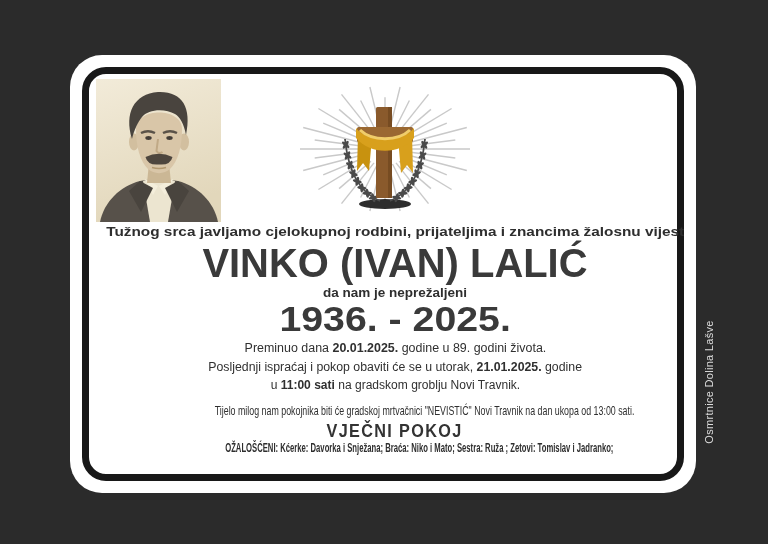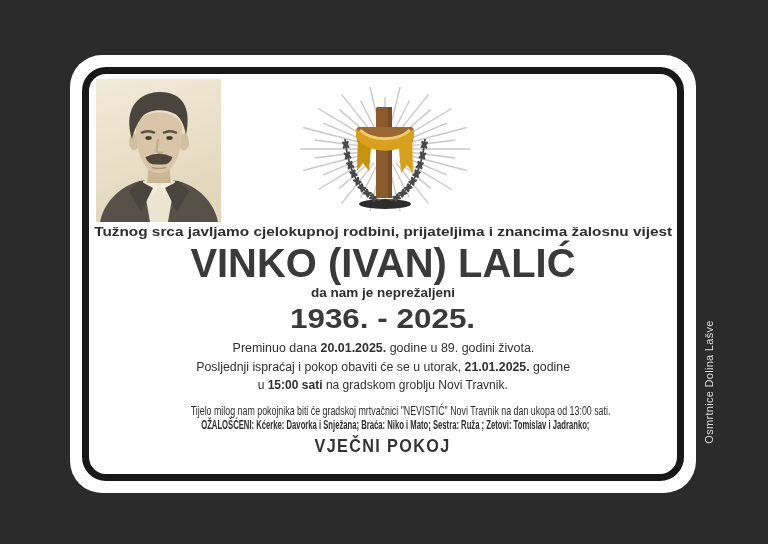--- a/index.html
+++ b/index.html
@@ -20,26 +20,26 @@
     border:7px solid #181818; border-radius:24px;
   }
   .photo { position:absolute; left:26px; top:24px; width:125px; height:143px; }
   .photo svg { width:100%; height:100%; display:block; }
   .cross { position:absolute; left:230px; top:26px; width:170px; height:138px; }
   .cross svg { width:100%; height:100%; display:block; }
   .textcol {
     position:absolute; left:22px; right:22px; top:167px;
     text-align:center; color:#333333;
   }
-  .line { display:block; }
+  .line { display:block;margin-left:24px; }
   .fitspan { display:inline-block; white-space:nowrap; }
   .intro1 { font-size:13.5px; font-weight:bold; line-height:20px; color:#2e2e2e; }
   .intro2 { font-size:13.5px; font-weight:bold; line-height:19px; color:#2e2e2e; }
   .name   { font-size:40px; font-weight:bold; line-height:40px; color:#3a3a3a; margin-top:1px; }
-  .years  { font-size:28px; font-weight:bold; line-height:34px; color:#3a3a3a;text-align:center; }
+  .years  { font-size:35px; font-weight:bold; line-height:34px; color:#3a3a3a;text-align:center; }
   .bodyl  { font-size:12px; line-height:18.5px; color:#303030; }
   .bodyl b { font-weight:bold; }
   .mb3 { margin-top:3px; }
   .mortuary { font-size:13px; font-weight:normal; line-height:14px; margin-top:9px; color:#2e2e2e; }
   .eternal  { font-size:18px; font-weight:bold; letter-spacing:1.5px; line-height:20px; margin-top:3px; color:#333; }
   .mourners { font-size:12px; font-weight:bold; line-height:15px; color:#2e2e2e; }
   .watermark {
     position:absolute; left:630px; top:375px; width:160px; height:14px;
     transform:rotate(-90deg); transform-origin:50% 50%;
     color:#dcdcdc; font-size:11px; text-align:center; letter-spacing:0.3px;
@@ -200,28 +200,28 @@
       <div class="line years">
         <span class="fitspan" style="transform: scaleX(1.122);">1936. - 2025.</span>
       </div>
       <div class="line bodyl mb3">
         <span class="fitspan" style="transform: scaleX(1.037);"><span>Preminuo dana </span><b>20.01.2025.</b><span> godine u 89. godini života.</span></span>
       </div>
       <div class="line bodyl">
         <span class="fitspan" style="transform: scaleX(1.026);"><span>Posljednji ispraćaj i pokop obaviti će se u utorak, </span><b>21.01.2025.</b><span> godine</span></span>
       </div>
       <div class="line bodyl">
-        <span class="fitspan" style="transform: scaleX(1.003);"><span>u </span><b>15:00 sati</b><span> na gradskom groblju Novi Travnik.</span></span>
+        <span class="fitspan" style="transform: scaleX(1.003);"><span>u </span><b>11:00 sati</b><span> na gradskom groblju Novi Travnik.</span></span>
       </div>
       <div class="line mortuary">
         <span class="fitspan" style="transform: scaleX(0.68);">Tijelo milog nam pokojnika biti će gradskoj mrtvačnici "NEVISTIĆ" Novi Travnik na dan ukopa od 13:00 sati.</span>
       </div>
+      <div class="line eternal">
+        <span class="fitspan" style="transform: scaleX(0.9);">VJEČNI POKOJ</span>
+      </div>
       <div class="line mourners">
         <span class="fitspan" style="transform: scaleX(0.64);">OŽALOŠĆENI: Kćerke: Davorka i Snježana; Braća: Niko i Mato; Sestra: Ruža ; Zetovi: Tomislav i Jadranko;</span>
       </div>
-      <div class="line eternal">
-        <span class="fitspan" style="transform: scaleX(0.9);">VJEČNI POKOJ</span>
-      </div>
     </div>
   </div>
 
   <div class="watermark">Osmrtnice Dolina Lašve</div>
 </div>
 
 </body></html>

